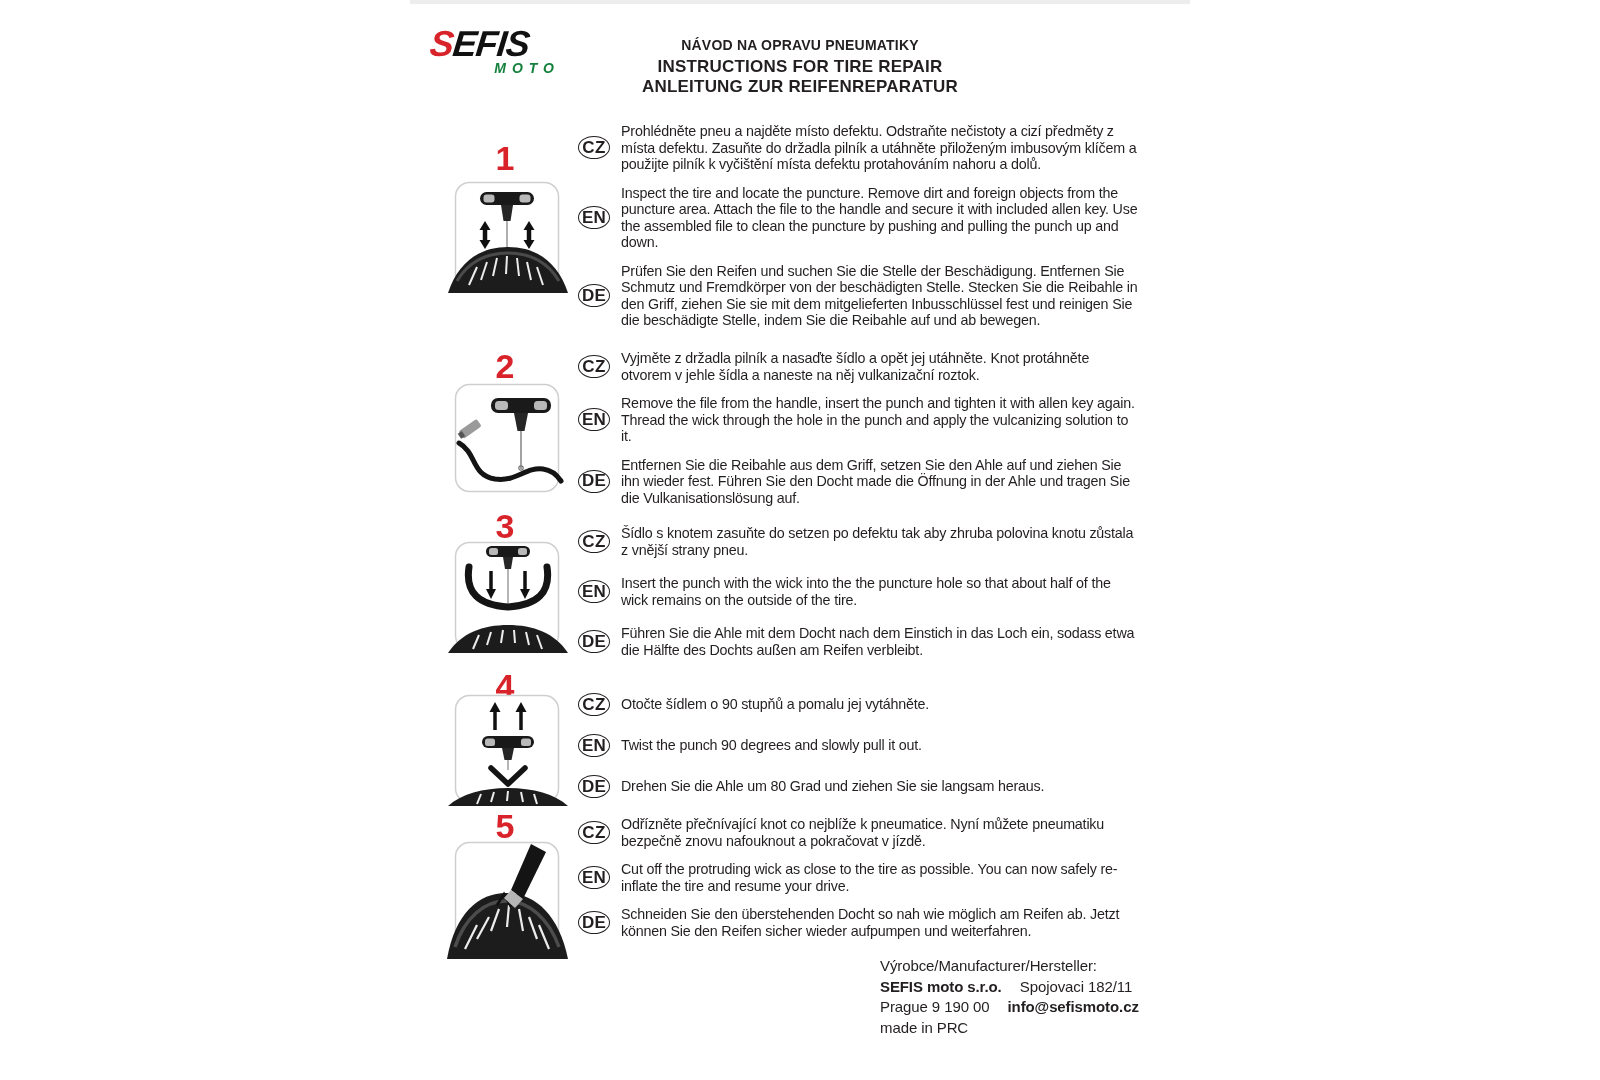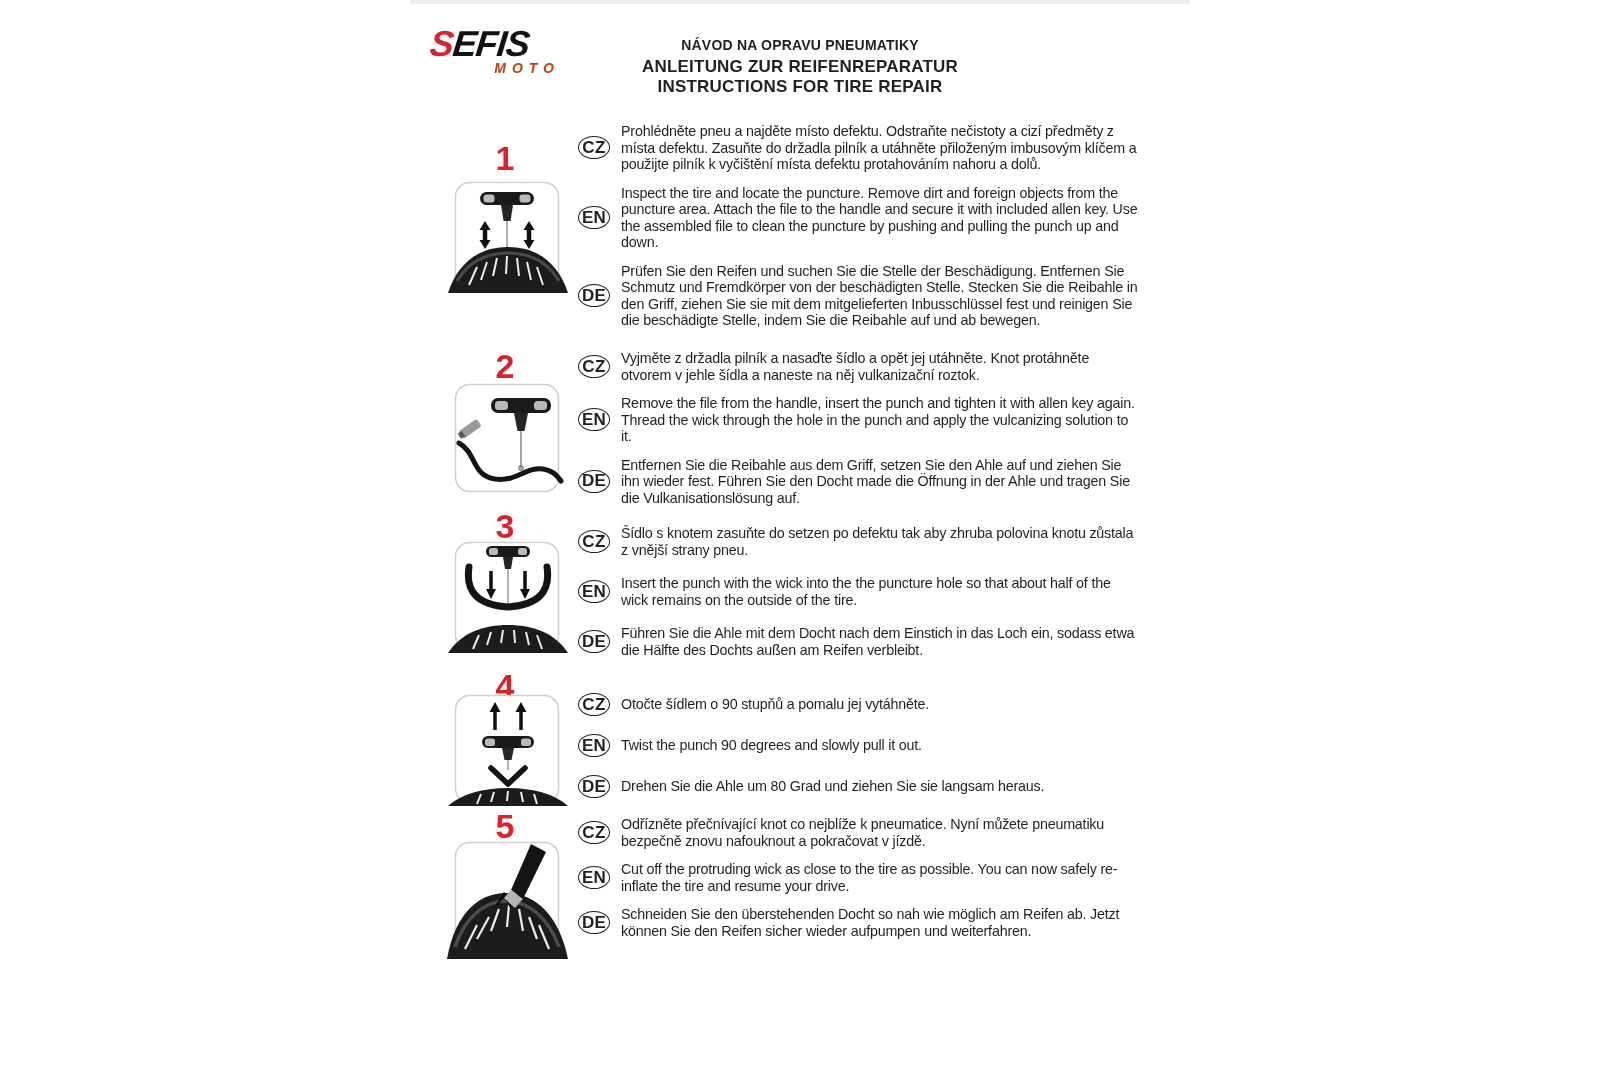--- a/index.html
+++ b/index.html
@@ -8,21 +8,21 @@
   .sheet{position:absolute;left:410px;top:0;width:780px;height:1080px;background:#ffffff;}
   .top-edge{position:absolute;left:0;top:0;width:100%;height:4px;background:#ededee;}
 
   
   .logo{position:absolute;left:20px;top:26px;width:140px;}
   .logo-brand{font-size:36px;font-weight:900;font-style:italic;letter-spacing:-1px;
               transform:skewX(-6deg);display:inline-block;line-height:1;}
   .logo-red{color:#d8232a;}
   .logo-black{color:#111111;}
   .logo-sub{font-size:14px;font-weight:900;font-style:italic;letter-spacing:6px;
-            color:#c2410c;text-align:right;margin-top:-2px;padding-right:10px;}
+            color:#15803d;text-align:right;margin-top:-2px;padding-right:10px;}
   .titles{position:absolute;left:175px;top:33px;width:430px;text-align:center;}
   .title-main{font-size:14px;font-weight:700;letter-spacing:0.2px;line-height:24px;}
   .title-sub{font-size:17px;font-weight:700;letter-spacing:0.2px;line-height:20px;}
 
   
   .step-number{position:absolute;width:100px;text-align:center;font-size:34px;line-height:36px;
                font-weight:700;color:#d8232a;}
   .step-illu{position:absolute;width:122px;}
   .step-text{position:absolute;left:168px;width:562px;}
   .entry{display:flex;align-items:center;gap:11px;}
@@ -46,22 +46,22 @@
 <div class="canvas">
  <div class="sheet">
   <div class="top-edge"></div>
 
   <div class="logo">
     <div class="logo-brand"><span class="logo-red">S</span><span class="logo-black">EFIS</span></div>
     <div class="logo-sub">MOTO</div>
   </div>
   <div class="titles">
     <div class="title-main">NÁVOD NA OPRAVU PNEUMATIKY</div>
+    <div class="title-sub">INSTRUCTIONS FOR TIRE REPAIR</div>
     <div class="title-sub">ANLEITUNG ZUR REIFENREPARATUR</div>
-    <div class="title-sub">INSTRUCTIONS FOR TIRE REPAIR</div>
   </div>
 
   <div class="step-number" style="left:45px;top:140px;">1</div>
   <svg class="step-illu" style="left:37px;top:181px;" width="122" height="112" viewBox="0 0 122 112">
     <rect x="8.5" y="1.5" width="103" height="107" rx="14" fill="#ffffff" stroke="#cfcfcf" stroke-width="1.5"></rect>
     <rect x="33" y="11" width="54" height="13" rx="6.5" fill="#191919"></rect>
     <rect x="36.5" y="13.5" width="11" height="8" rx="3" fill="#b9b9b9"></rect>
     <rect x="72.5" y="13.5" width="11" height="8" rx="3" fill="#b9b9b9"></rect>
     <polygon points="54,24 66,24 63.5,40 56.5,40" fill="#262626"></polygon>
     <line x1="60" y1="40" x2="60" y2="68" stroke="#9c9c9c" stroke-width="1.6"></line>
@@ -235,15 +235,28 @@
     <div class="entry">
       <span class="badge">EN</span>
       <p>Cut off the protruding wick as close to the tire as possible. You can now safely re-inflate the tire and resume your drive.</p>
     </div>
     <div class="entry">
       <span class="badge">DE</span>
       <p>Schneiden Sie den überstehenden Docht so nah wie möglich am Reifen ab. Jetzt können Sie den Reifen sicher wieder aufpumpen und weiterfahren.</p>
     </div>
   </div>
 
+  <div class="footer">
+    <div>Výrobce/Manufacturer/Hersteller:</div>
+    <div>
+      <span class="fw9">SEFIS</span>
+      <span class="fw7">moto s.r.o.</span>
+      <span class="ml">Spojovaci 182/11</span>
+    </div>
+    <div>
+      <span>Prague 9  190 00</span>
+      <span class="fw7 ml">info@sefismoto.cz</span>
+    </div>
+    <div>made in PRC</div>
+  </div>
 
  </div>
 </div>
 
 </body></html>

